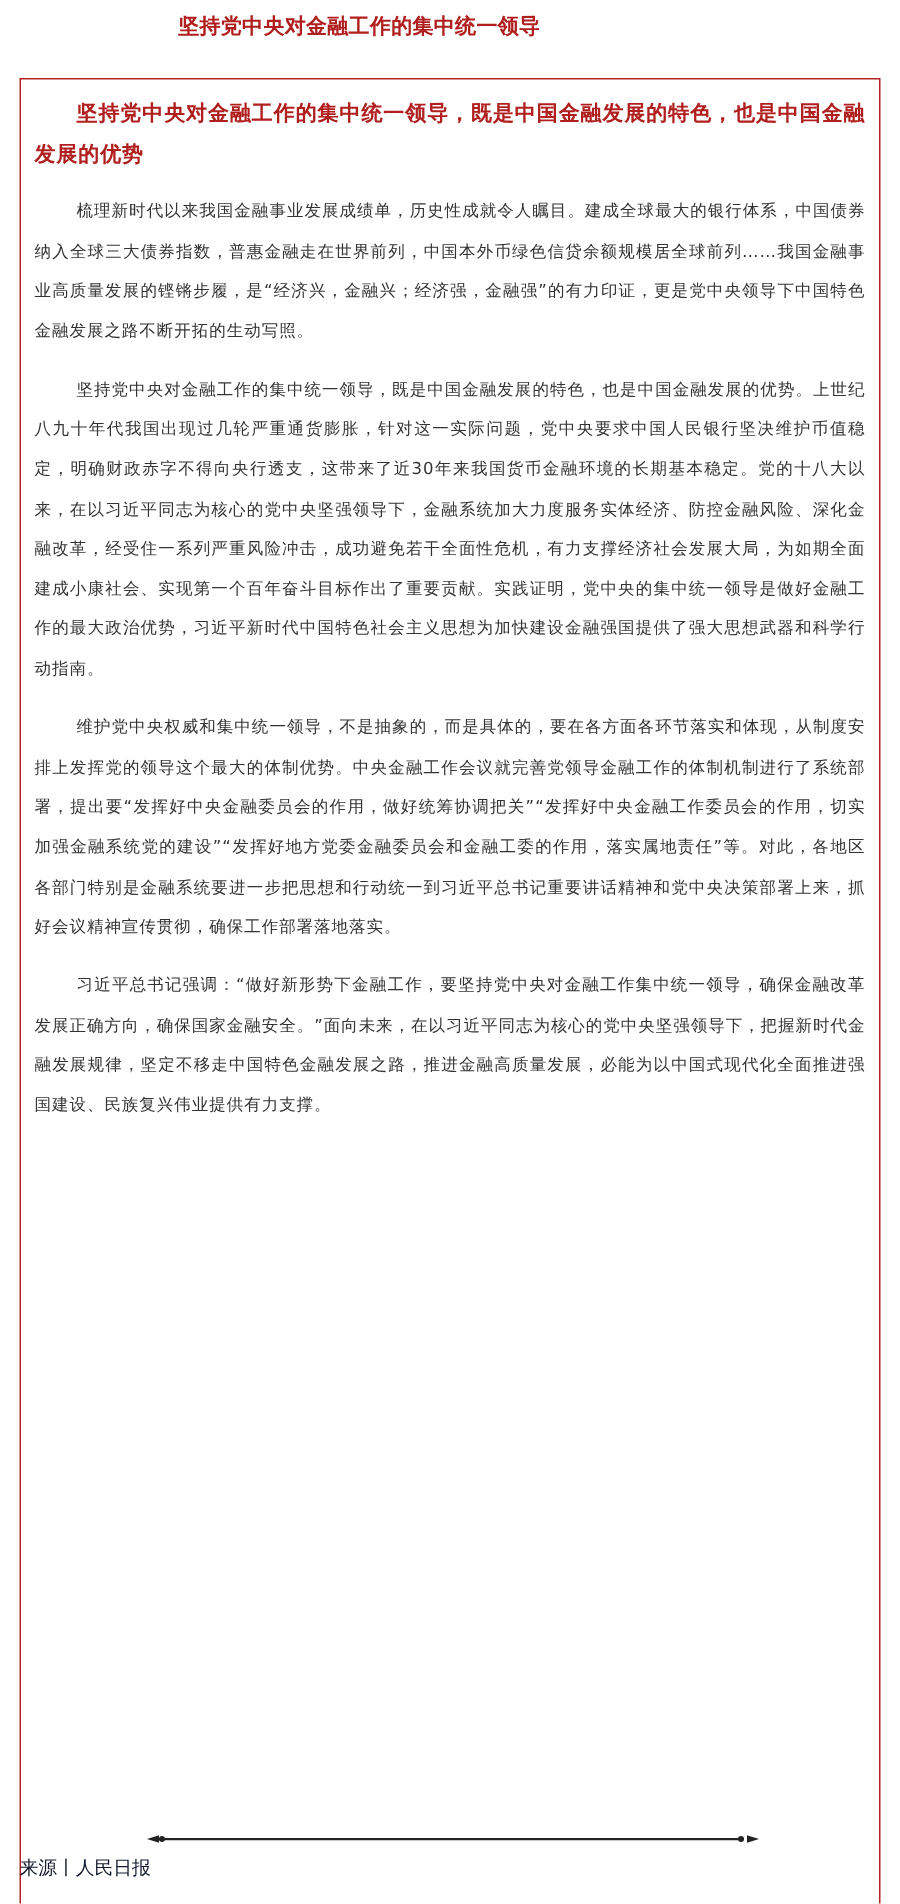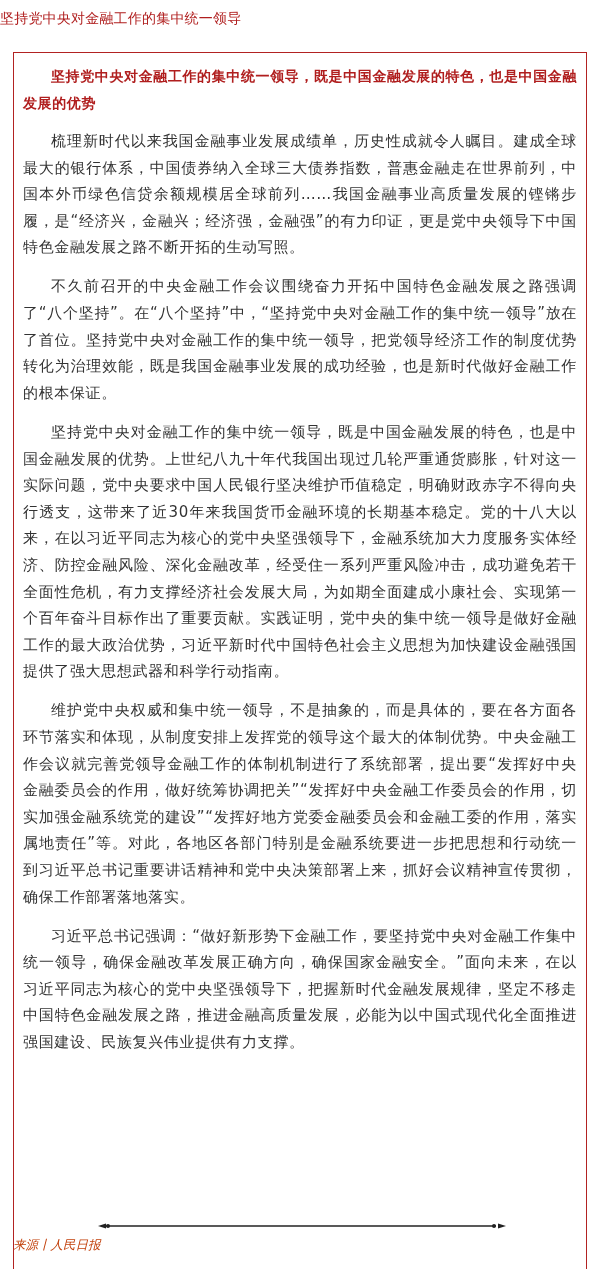--- a/index.html
+++ b/index.html
@@ -1,56 +1,55 @@
 <!DOCTYPE html>
 <html><head>
 <meta charset="utf-8">
 <style>
   * { box-sizing: border-box; margin: 0; padding: 0; }
   html, body { width: 600px; height: 1269px; background: #ffffff; overflow: hidden; }
   body { position: relative; font-family: "DejaVu Sans", "Liberation Sans", sans-serif; }
   .page-title {
     position: absolute; top: 8px; left: 0; width: 479px;
-    text-align: left; font-size: 14px; font-weight: normal; color: #b01e1e;
+    text-align: center; font-size: 14px; font-weight: bold; color: #b01e1e;
     line-height: 20px; letter-spacing: 0.2px;
   }
   .article-box {
     position: absolute; top: 52px; left: 13px; width: 574px; height: 1260px;
     border: 1px solid #b22222;
     padding: 10px 9px 0 9px;
   }
   .lead {
     font-size: 14px; font-weight: bold; color: #b01e1e;
     line-height: 26.5px; text-indent: 28px; text-align: justify;
     letter-spacing: 0.6px;
     margin-bottom: 12px;
   }
   .para {
-    font-size: 15px; color: #333333;
+    font-size: 11px; color: #333333;
     line-height: 26.6px; text-indent: 28px; text-align: justify;
     letter-spacing: 0.65px;
     margin-bottom: 12.5px;
   }
   .divider {
     position: absolute; top: 1217px; left: 98px; width: 408px; height: 12px;
   }
   .source {
     position: absolute; top: 1236px; left: 13px;
-    font-size: 12.5px; color: #c2410c; line-height: 18px; font-style: italic;
+    font-size: 12.5px; color: #0f172a; line-height: 18px;
   }
 </style>
 </head>
 <body>
 
 <div class="page-title">坚持党中央对金融工作的集中统一领导</div>
 
 <div class="article-box">
   <p class="lead">坚持党中央对金融工作的集中统一领导，既是中国金融发展的特色，也是中国金融发展的优势</p>
   <p class="para">梳理新时代以来我国金融事业发展成绩单，历史性成就令人瞩目。建成全球最大的银行体系，中国债券纳入全球三大债券指数，普惠金融走在世界前列，中国本外币绿色信贷余额规模居全球前列……我国金融事业高质量发展的铿锵步履，是“经济兴，金融兴；经济强，金融强”的有力印证，更是党中央领导下中国特色金融发展之路不断开拓的生动写照。</p>
-  <p class="para">不久前召开的中央金融工作会议围绕奋力开拓中国特色金融发展之路强调了“八个坚持”。在“八个坚持”中，“坚持党中央对金融工作的集中统一领导”放在了首位。坚持党中央对金融工作的集中统一领导，把党领导经济工作的制度优势转化为治理效能，既是我国金融事业发展的成功经验，也是新时代做好金融工作的根本保证。</p>
   <p class="para">坚持党中央对金融工作的集中统一领导，既是中国金融发展的特色，也是中国金融发展的优势。上世纪八九十年代我国出现过几轮严重通货膨胀，针对这一实际问题，党中央要求中国人民银行坚决维护币值稳定，明确财政赤字不得向央行透支，这带来了近30年来我国货币金融环境的长期基本稳定。党的十八大以来，在以习近平同志为核心的党中央坚强领导下，金融系统加大力度服务实体经济、防控金融风险、深化金融改革，经受住一系列严重风险冲击，成功避免若干全面性危机，有力支撑经济社会发展大局，为如期全面建成小康社会、实现第一个百年奋斗目标作出了重要贡献。实践证明，党中央的集中统一领导是做好金融工作的最大政治优势，习近平新时代中国特色社会主义思想为加快建设金融强国提供了强大思想武器和科学行动指南。</p>
   <p class="para">维护党中央权威和集中统一领导，不是抽象的，而是具体的，要在各方面各环节落实和体现，从制度安排上发挥党的领导这个最大的体制优势。中央金融工作会议就完善党领导金融工作的体制机制进行了系统部署，提出要“发挥好中央金融委员会的作用，做好统筹协调把关”“发挥好中央金融工作委员会的作用，切实加强金融系统党的建设”“发挥好地方党委金融委员会和金融工委的作用，落实属地责任”等。对此，各地区各部门特别是金融系统要进一步把思想和行动统一到习近平总书记重要讲话精神和党中央决策部署上来，抓好会议精神宣传贯彻，确保工作部署落地落实。</p>
   <p class="para">习近平总书记强调：“做好新形势下金融工作，要坚持党中央对金融工作集中统一领导，确保金融改革发展正确方向，确保国家金融安全。”面向未来，在以习近平同志为核心的党中央坚强领导下，把握新时代金融发展规律，坚定不移走中国特色金融发展之路，推进金融高质量发展，必能为以中国式现代化全面推进强国建设、民族复兴伟业提供有力支撑。</p>
 </div>
 
 <div class="divider">
   <svg width="408" height="12" viewBox="0 0 408 12" xmlns="http://www.w3.org/2000/svg">
     <line x1="8" y1="6" x2="398" y2="6" stroke="#222222" stroke-width="1.5"></line>
     <polygon points="0,6 8,3.5 8,8.5" fill="#222222"></polygon>
     <circle cx="10" cy="6" r="2" fill="#222222"></circle>

